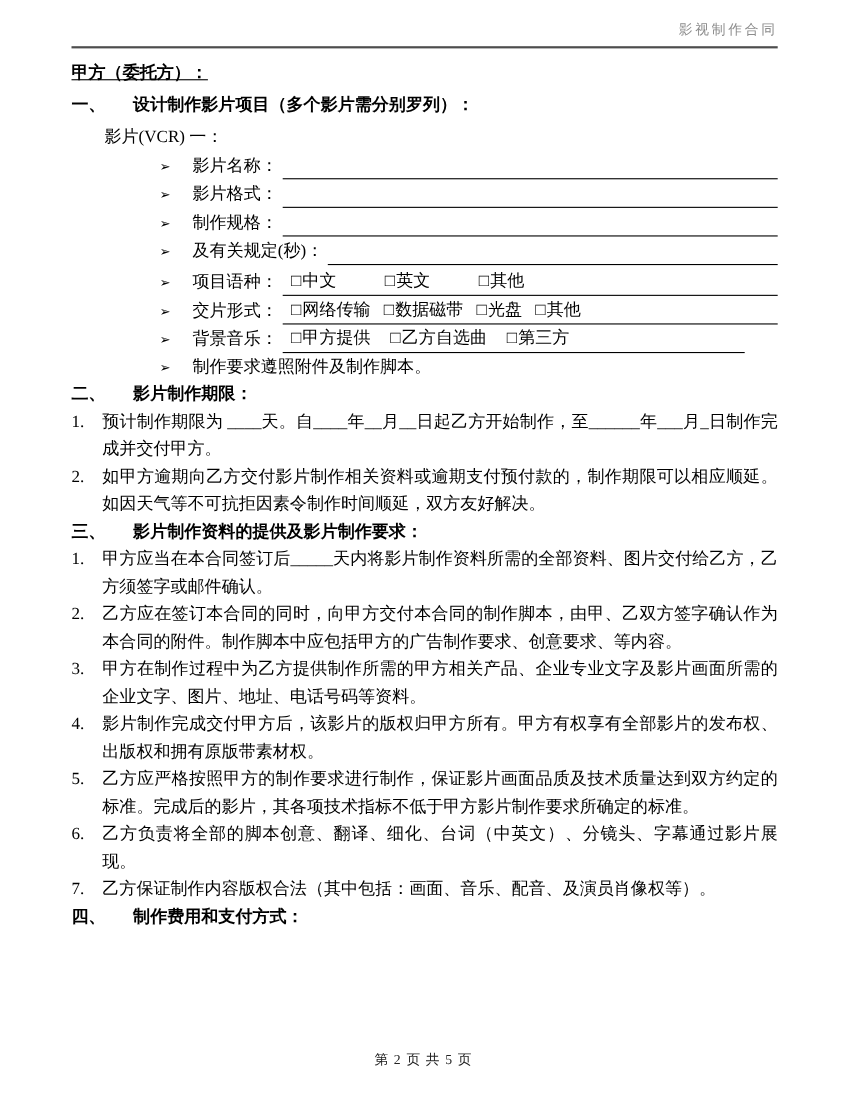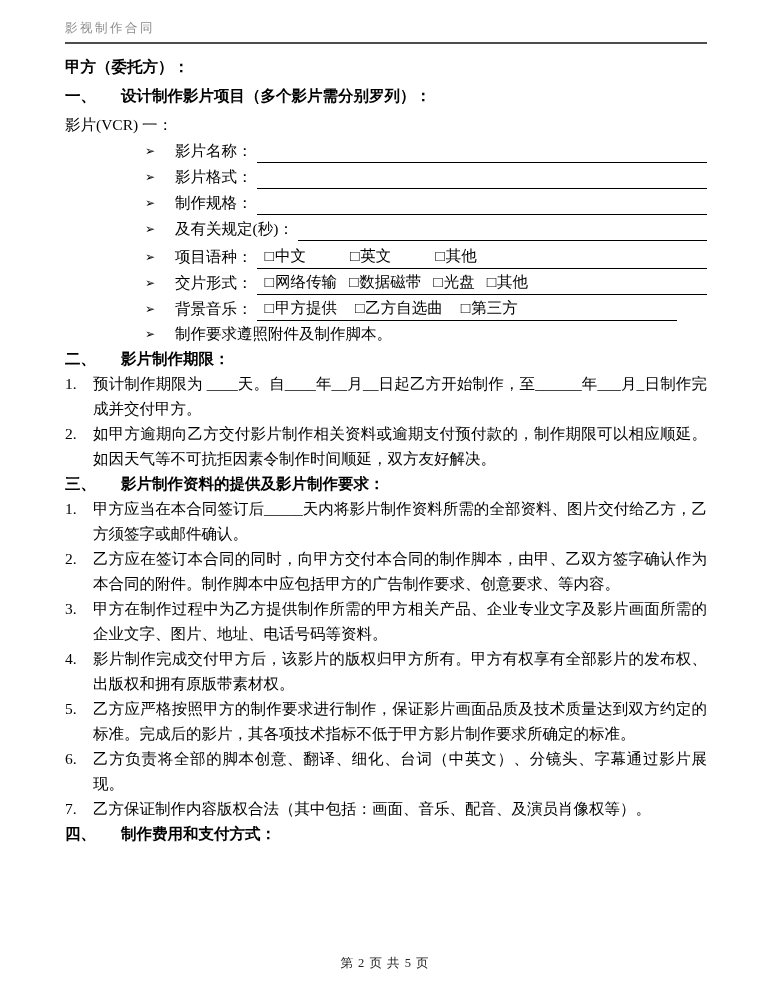--- a/index.html
+++ b/index.html
@@ -5,38 +5,38 @@
   html,body{margin:0;padding:0;background:#fff;}
   body{
     width:770px;height:1000px;position:relative;overflow:hidden;
     font-family:"Liberation Serif","DejaVu Serif",serif;
     font-size:15.5px;line-height:25px;color:#000;
     box-sizing:border-box;
   }
   .page{padding:14px 63px 0 65px;}
 
   
-  .hdr{border-bottom:2px solid #4d4d4d;padding-bottom:3px;text-align:left;}
+  .hdr{border-bottom:2px solid #4d4d4d;padding-bottom:3px;text-align:right;}
   .hdr-title{color:#8c8c8c;font-size:12.5px;letter-spacing:2.5px;line-height:18px;}
 
   
   .party{font-weight:bold;}
-  .party-a{margin-top:10px;}
+  .party-a{margin-top:10px;text-decoration:underline;}
   .party-b{margin-top:14px;}
 
   
   .intro{margin-top:12px;text-indent:2em;text-align:justify;}
 
   
   .sec{display:flex;font-weight:bold;}
   .sec-num{width:56px;flex-shrink:0;}
   .sec-title{flex:1;}
   .sec1{margin-top:4px;}
 
-  .subtitle{margin-top:4px;}
+  .subtitle{margin-top:4px;margin-left:30px;}
 
   
   .blk{margin-left:80px;}
   .row{display:flex;align-items:flex-end;height:26px;}
   .row > *{line-height:24px;}
   .bullet{width:30px;flex-shrink:0;font-size:12px;}
   .flabel{white-space:nowrap;padding-right:4px;}
   .fill{flex:1;border-bottom:1px solid #000;}
   .opts{display:flex;padding-left:8px;white-space:nowrap;}
   .r1 .opts{gap:44px;}

